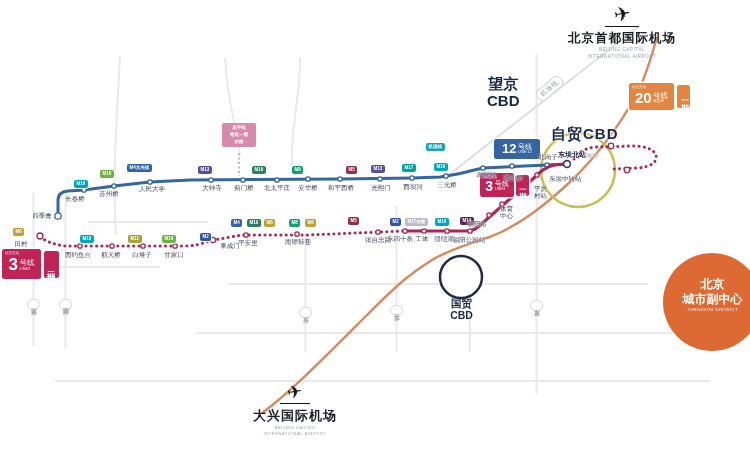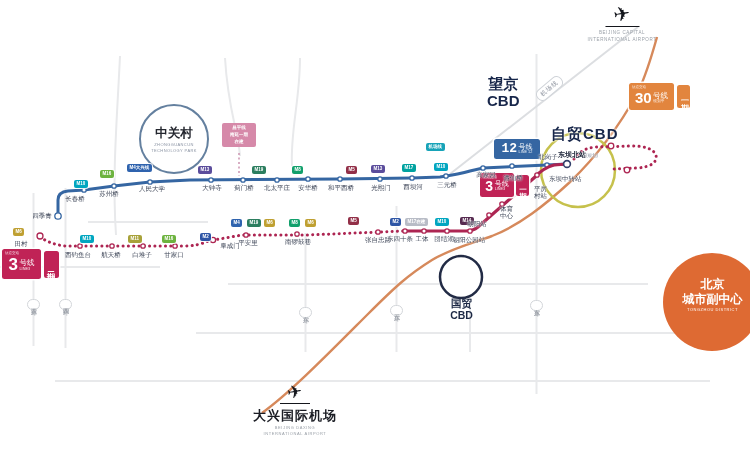--- a/index.html
+++ b/index.html
@@ -145,39 +145,34 @@
     </g>
 
     <circle cx="461" cy="277" r="21" fill="#fff" stroke="#222b45" stroke-width="2.5"></circle>
 
     <circle cx="712" cy="302" r="49" fill="#de6a33"></circle>
   </svg>
 
   <div class="airport" style="left:622px;top:4px;">
     <span class="pl">✈</span>
     <div class="ln"></div>
+    <div class="nm">北京首都国际机场</div>
     <div class="en">
       <span>BEIJING CAPITAL</span><br><span>INTERNATIONAL AIRPORT</span>
     </div>
   </div>
   <div class="airport" style="left:295px;top:383px;">
     <span class="pl" style="font-size:18px">✈</span>
     <div class="ln" style="width:30px"></div>
     <div class="nm" style="font-size:13px">大兴国际机场</div>
     <div class="en" style="font-size:4px">
       <span>BEIJING DAXING</span><br><span>INTERNATIONAL AIRPORT</span>
     </div>
   </div>
 
-  <div class="zgc">
-    <div class="nm">中关村</div>
-    <div class="en">
-      <span>ZHONGGUANCUN</span><br><span>TECHNOLOGY PARK</span>
-    </div>
-  </div>
   <div class="cbd" style="left:487px;top:76px;font-size:15px;text-align:center;line-height:1.1;">
     <span>望京</span><br><span>CBD</span>
   </div>
   <div class="cbd" style="left:551px;top:125px;font-size:15px;letter-spacing:1px;text-align:right;">自贸CBD</div>
   <div class="gm">
     <span>国贸</span><br><span>CBD</span>
   </div>
   <div class="sub">
     <div class="b">北京</div>
     <div class="b">城市副中心</div>
@@ -203,32 +198,32 @@
       <span class="col">
           <span class="sfx" style="font-size:7px">号线</span>
       <span class="en">LINE3</span>
         </span>
       </div>
   </div>
   <div class="phase crimson" style="left:516px;top:175px;width:13px;height:21px;font-size:7.5px;">一期</div>
 
   <div class="lab blue12" style="left:494px;top:139px;width:46px;height:20px;">
     <div class="row" style="padding-top:0;">
-        <span class="num" style="font-size:13px;font-family:Liberation Mono, monospace;">12</span>
+        <span class="num" style="font-size:13px;">12</span>
       <span class="col">
           <span class="sfx" style="font-size:7px">号线</span>
       <span class="en">LINE 12</span>
         </span>
       </div>
   </div>
 
   <div class="lab orange20" style="left:629px;top:83px;width:45px;height:27px;">
     <span class="tt">轨道交通</span>
     <div class="row">
-        <span class="num" style="font-size:15px;">30</span>
+        <span class="num" style="font-size:15px;">20</span>
       <span class="col">
           <span class="sfx">号线</span>
       <span class="en">规划中</span>
         </span>
       </div>
   </div>
   <div class="phase orange20" style="left:677px;top:85px;width:13px;height:23px;font-size:8px;">一期</div>
 
   <div class="cpbadge">
     <span>昌平线</span><br>

